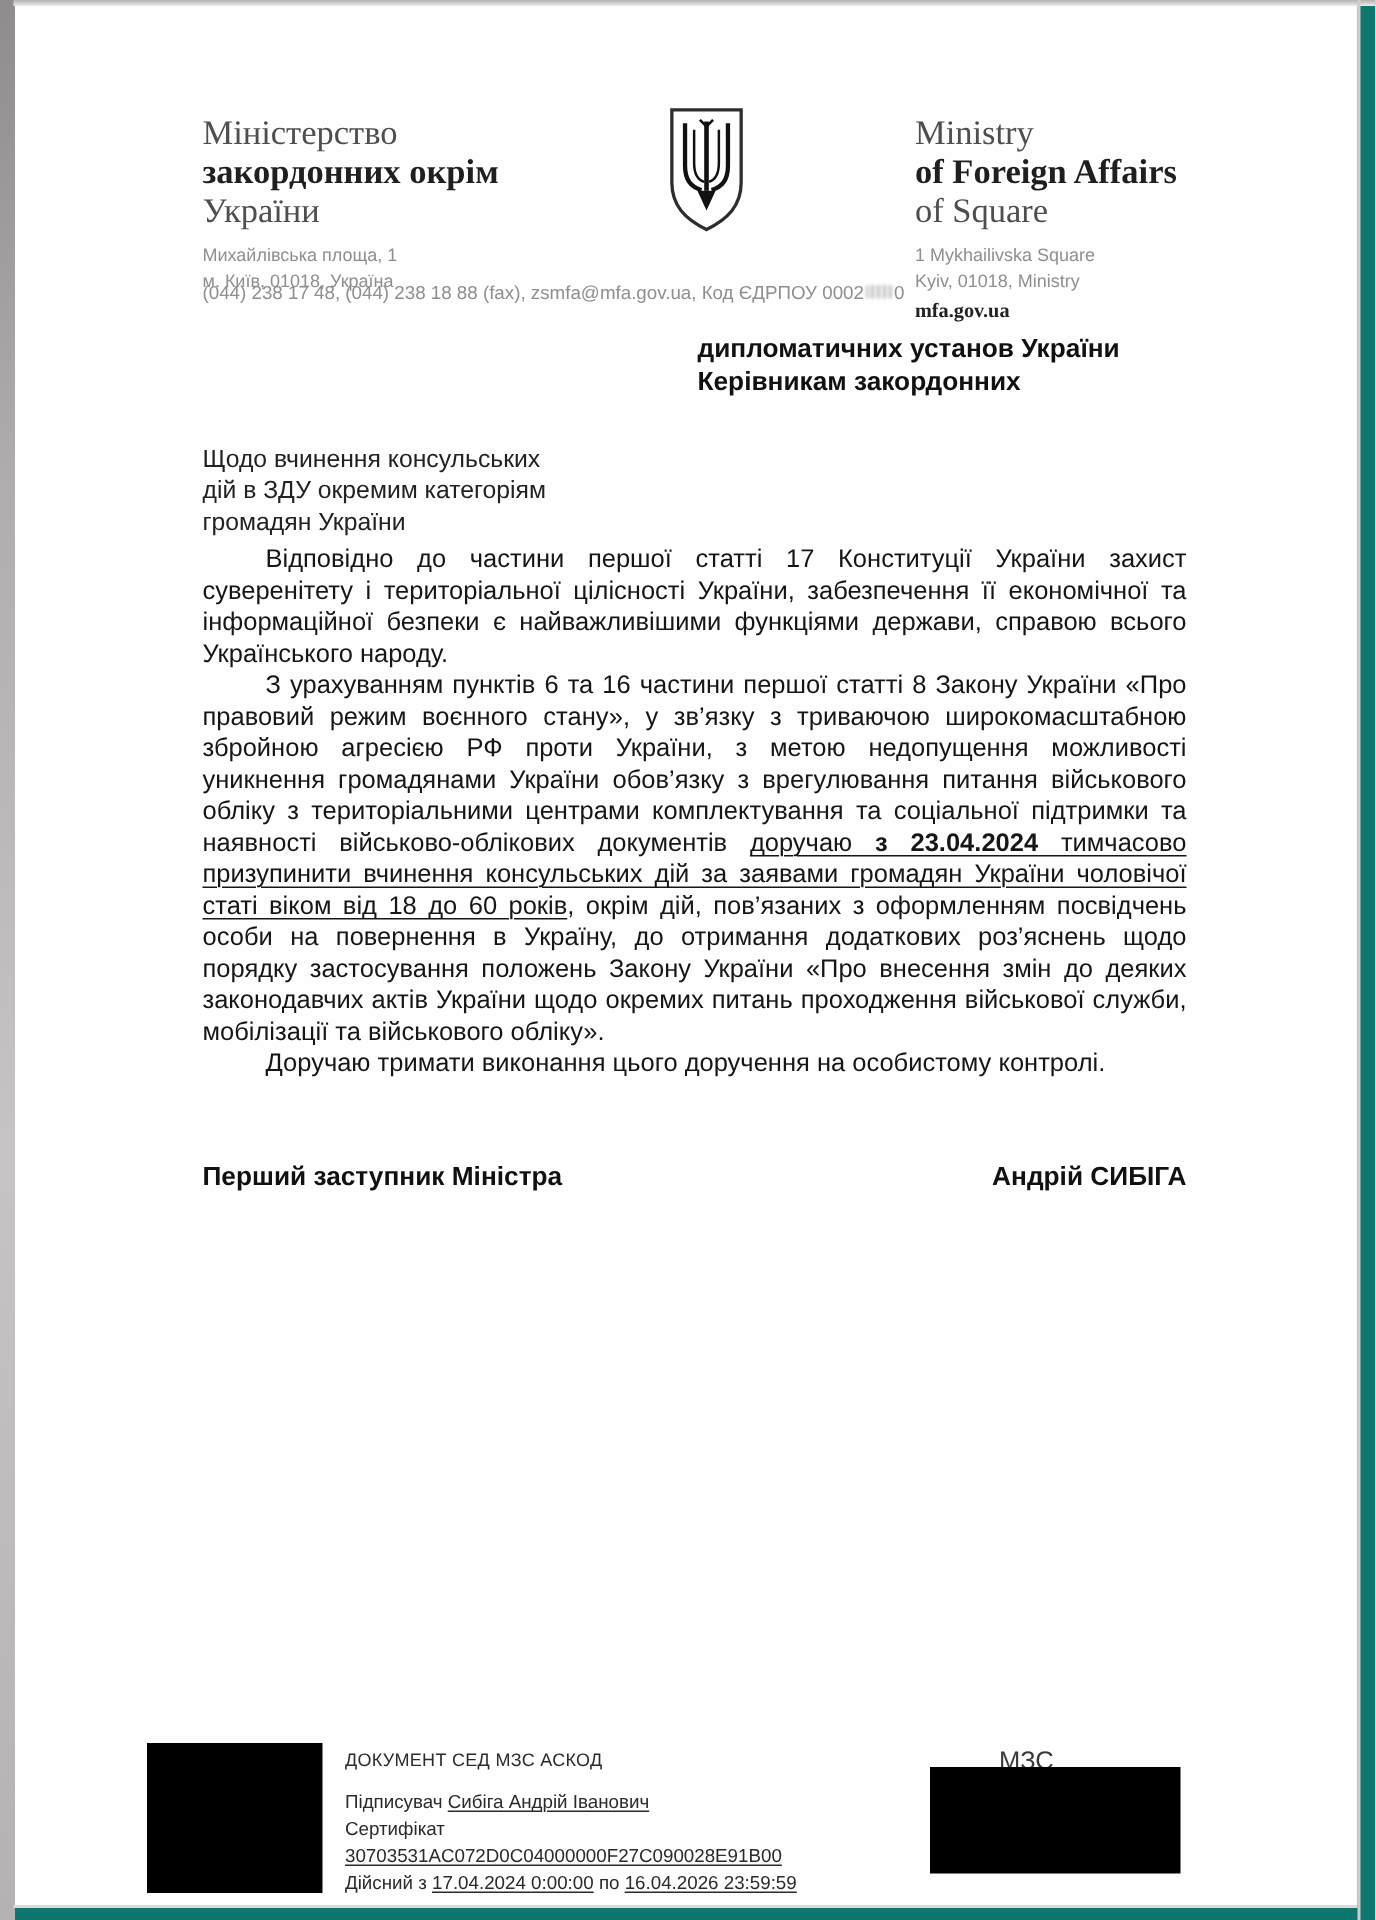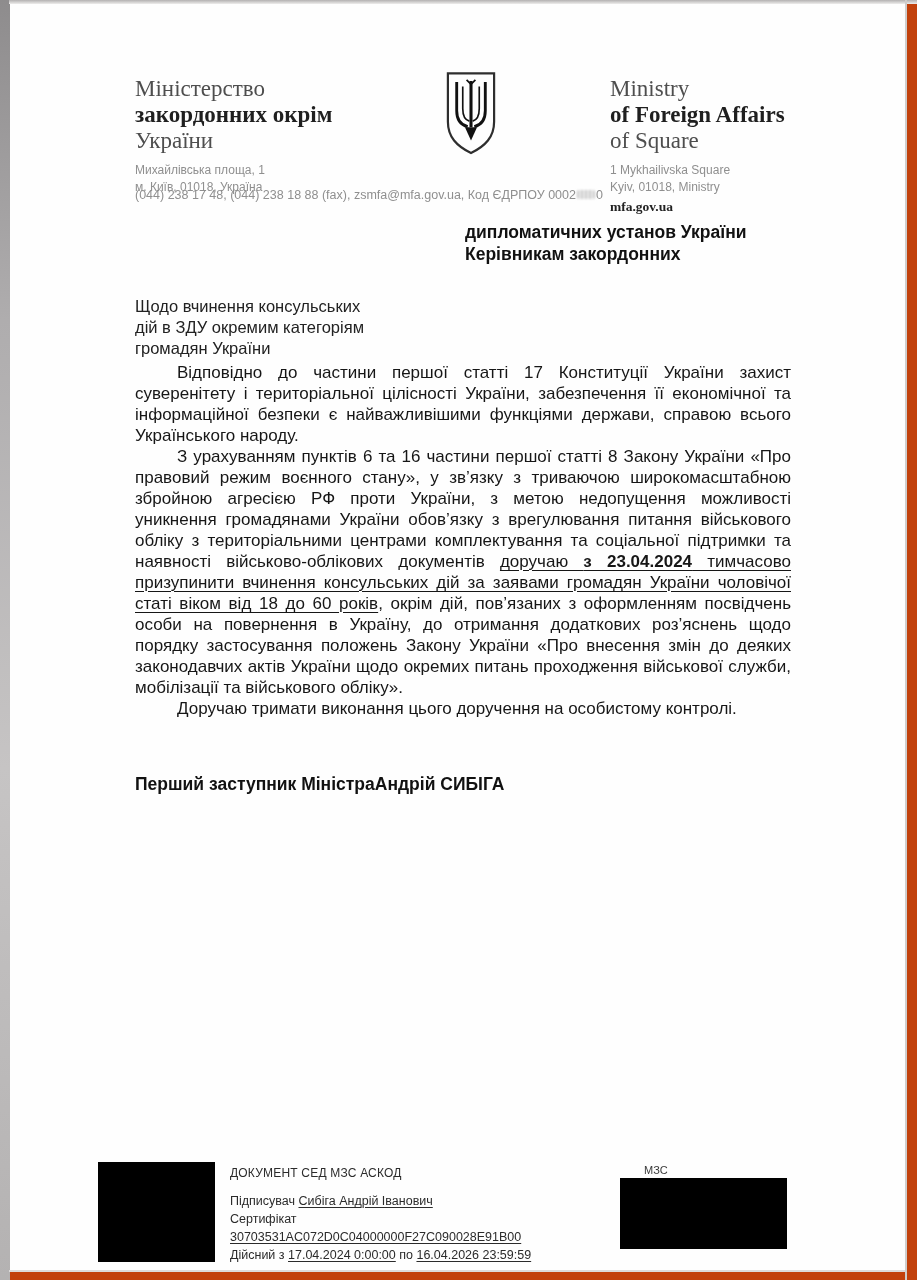--- a/index.html
+++ b/index.html
@@ -1,16 +1,16 @@
 <!DOCTYPE html>
 <html lang="uk"><head>
 <meta charset="utf-8">
 <style>
   html,body{margin:0;padding:0;background:#ffffff;}
-  .backdrop{position:relative;width:917px;height:1280px;background:#c2410c;overflow:hidden;
+  .backdrop{position:relative;width:917px;height:1280px;background:#0f766e;overflow:hidden;
             font-family:"Liberation Sans",sans-serif;color:#1b1b1b;}
   
   .edge-left{position:absolute;left:0;top:0;width:10px;height:1280px;
              background:linear-gradient(180deg,#8e8c8d 0%,#aFadae 25%,#c6c4c4 60%,#b4b2b2 100%);}
   .edge-top{position:absolute;left:9px;top:0;width:908px;height:4px;
             background:linear-gradient(180deg,#b3b1b1,#eeedec);}
   .edge-right{position:absolute;left:905px;top:0;width:2px;height:1280px;background:#cfcdcc;}
   .edge-bottom{position:absolute;left:9px;top:1270px;width:896px;height:2px;background:#dddbda;}
   .page{position:absolute;left:10px;top:4px;width:895px;height:1266px;background:#fefefe;}
 
@@ -35,31 +35,31 @@
 
   
   .body{position:absolute;left:125px;top:358px;width:656px;
         font-size:17px;line-height:21px;color:#161616;text-align:justify;}
   .body p{margin:0;text-indent:42px;}
   .u{text-decoration:underline;text-underline-offset:3px;text-decoration-thickness:1.3px;}
   .b{font-weight:700;}
 
   
   .sigrow{position:absolute;left:125px;top:770px;width:656px;display:flex;
-          font-size:17.5px;font-weight:700;color:#111;}
+          justify-content:space-between;font-size:17.5px;font-weight:700;color:#111;}
 
   
   .redaction{position:absolute;background:#000;}
   .box-left{left:88px;top:1158px;width:117px;height:100px;}
   .box-right{left:610px;top:1174px;width:167px;height:71px;}
   .esign{position:absolute;left:220px;top:1162px;width:330px;font-size:12.5px;color:#2b2b2b;}
   .esign .sys{margin-bottom:12px;font-size:12px;letter-spacing:.2px;}
   .esign .row{line-height:18px;}
   .uline{text-decoration:underline;text-underline-offset:2px;}
-  .mzs{position:absolute;left:634px;top:1160px;font-size:11px;color:#3a3a3a;}
+  .mzs{position:absolute;left:656px;top:1160px;font-size:17px;color:#3a3a3a;}
 </style>
 </head>
 <body>
 
 <div class="backdrop">
   <div class="page">
 
     <div class="lh-left">
       <div class="lh-name">
         <div>Міністерство</div>

